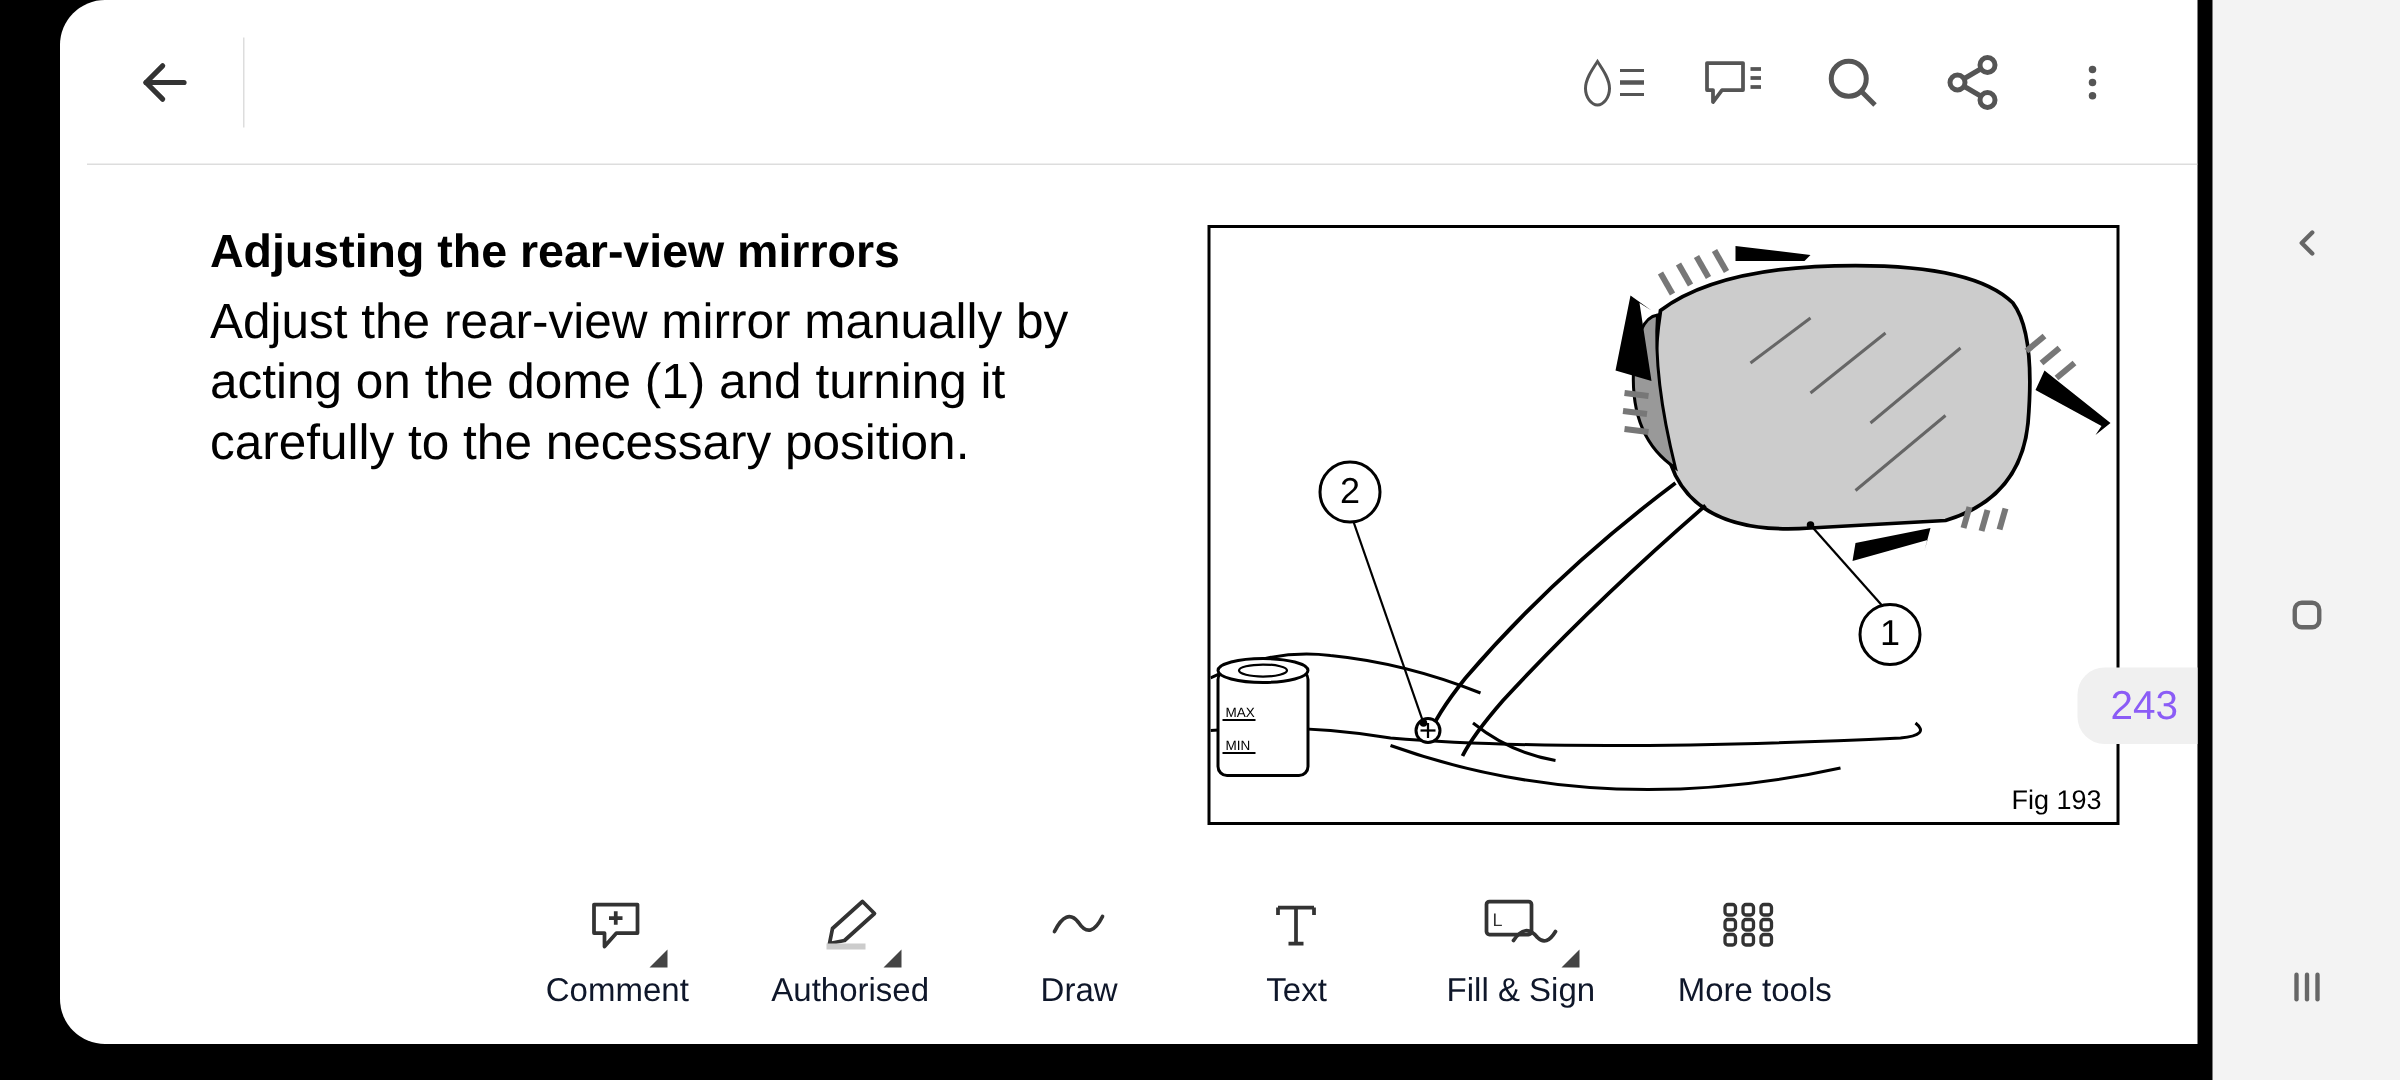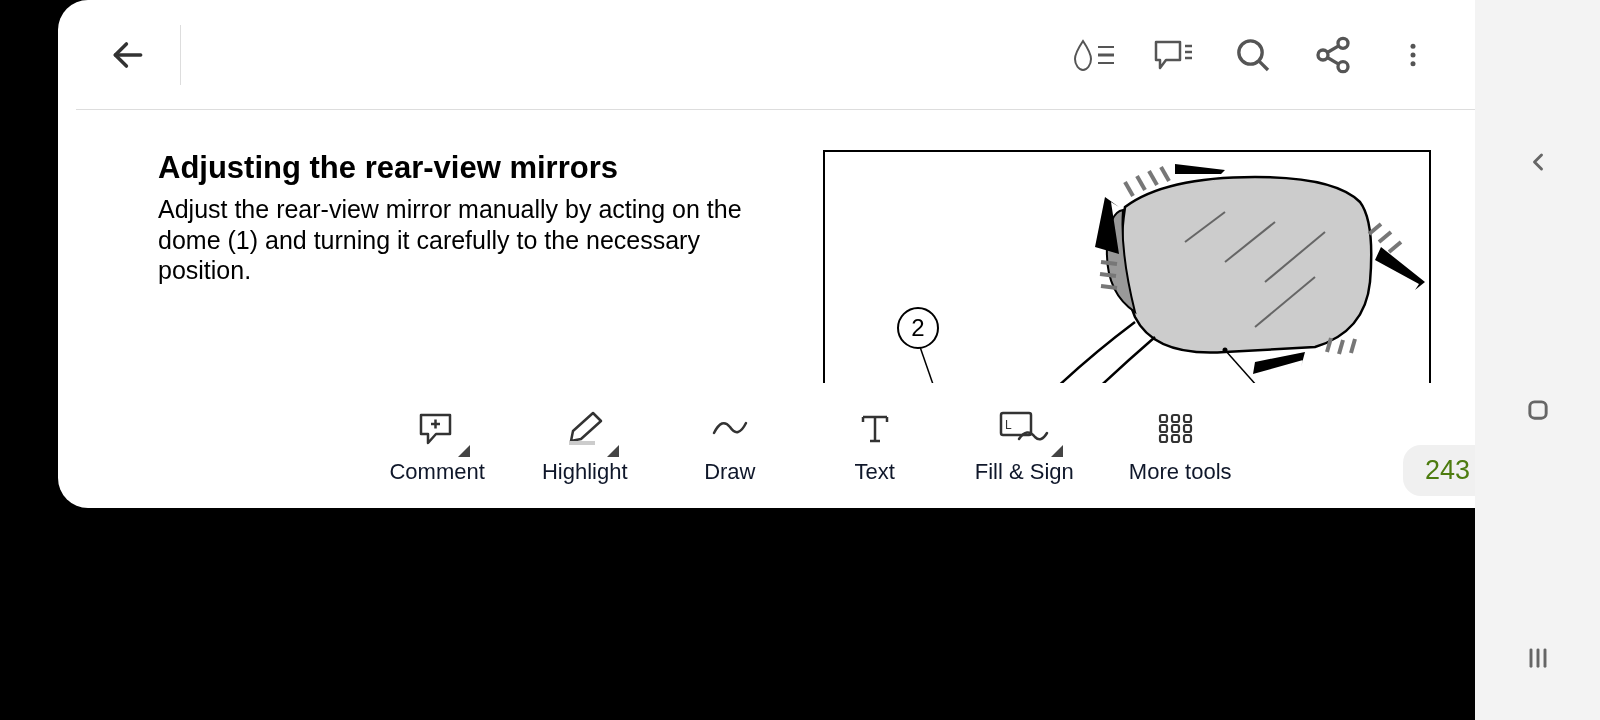--- a/index.html
+++ b/index.html
@@ -6,24 +6,24 @@
     body {
       width: 1600px;
       height: 720px;
       background: #000;
       font-family: -apple-system, BlinkMacSystemFont, "Segoe UI", sans-serif;
       position: relative;
       overflow: hidden;
     }
     .app-window {
       position: absolute;
-      left: 58px;
+      left: 40px;
       top: 0;
       width: 1425px;
-      height: 508px;
+      height: 696px;
       background: #fff;
       border-radius: 30px 0 0 30px;
       overflow: hidden;
       padding-left: 18px;
     }
     .top-toolbar {
       height: 110px;
       display: flex;
       align-items: center;
       padding: 0 30px;
@@ -66,21 +66,21 @@
       flex: 1;
       padding-right: 30px;
     }
     .heading {
       font-size: 31px;
       font-weight: 700;
       margin-bottom: 8px;
       color: #000;
     }
     .para {
-      font-size: 25px;
+      font-size: 33px;
       line-height: 1.22;
       color: #000;
       font-weight: 400;
     }
     .fig-column {
       width: 610px;
       position: relative;
     }
     .fig-box {
       width: 608px;
@@ -150,21 +150,21 @@
       border-bottom: 12px solid #444;
     }
     .page-number {
       position: absolute;
       right: -5px;
       top: 445px;
       background: #f0f0f0;
       padding: 10px 18px 10px 22px;
       border-radius: 18px 0 0 18px;
       font-size: 27px;
-      color: #4d7c0f;
+      color: #8b5cf6;
     }
     .nav-strip {
       position: absolute;
       right: 0;
       top: 0;
       width: 125px;
       height: 720px;
       background: #f3f3f3;
       display: flex;
       flex-direction: column;
@@ -324,21 +324,21 @@
       <div class="tool-label">Comment</div>
     </div>
     <div class="tool-button">
       <div class="tool-icon-wrap">
         <svg width="44" height="38" viewBox="0 0 44 38" fill="none" stroke="#333" stroke-width="2.5">
           <path d="M30 4 L38 12 L18 30 L8 32 L10 22 Z" stroke-linejoin="round"></path>
           <rect x="6" y="32" width="26" height="4" fill="#ccc" stroke="none"></rect>
         </svg>
         <div class="corner-tri"></div>
       </div>
-      <div class="tool-label">Highlight</div>
+      <div class="tool-label">Authorised</div>
     </div>
     <div class="tool-button">
       <div class="tool-icon-wrap">
         <svg width="44" height="34" viewBox="0 0 44 34" fill="none" stroke="#333" stroke-width="2.5">
           <path d="M6 22 Q14 6 22 16 Q30 28 38 12" stroke-linecap="round"></path>
         </svg>
       </div>
       <div class="tool-label">Draw</div>
     </div>
     <div class="tool-button">

